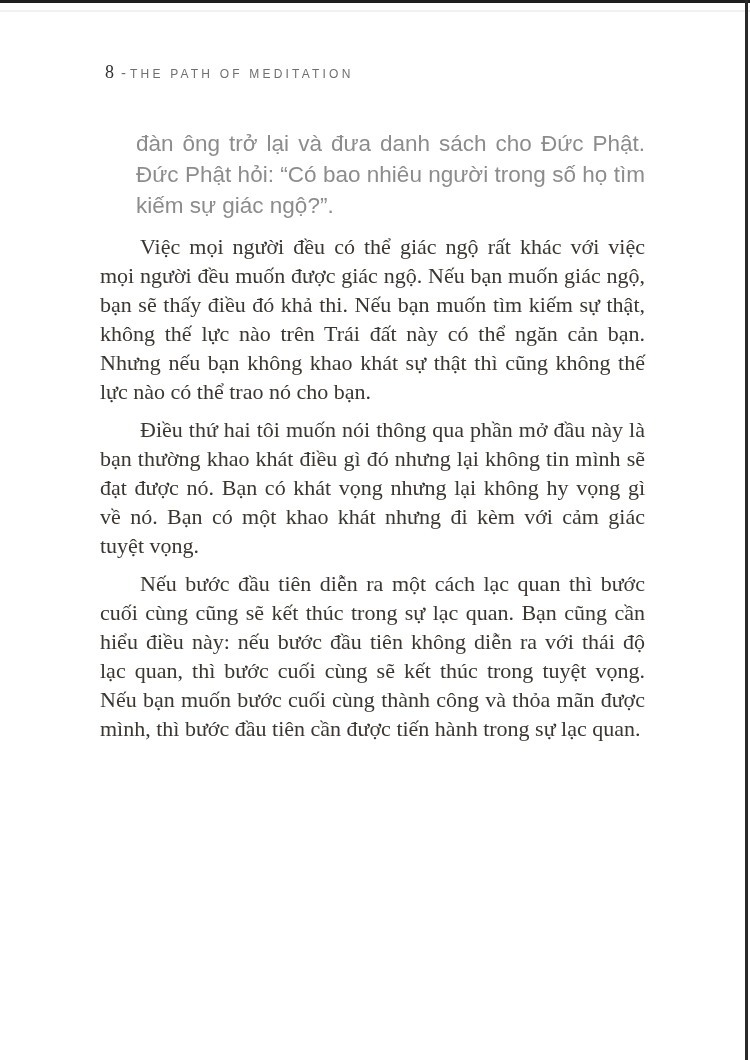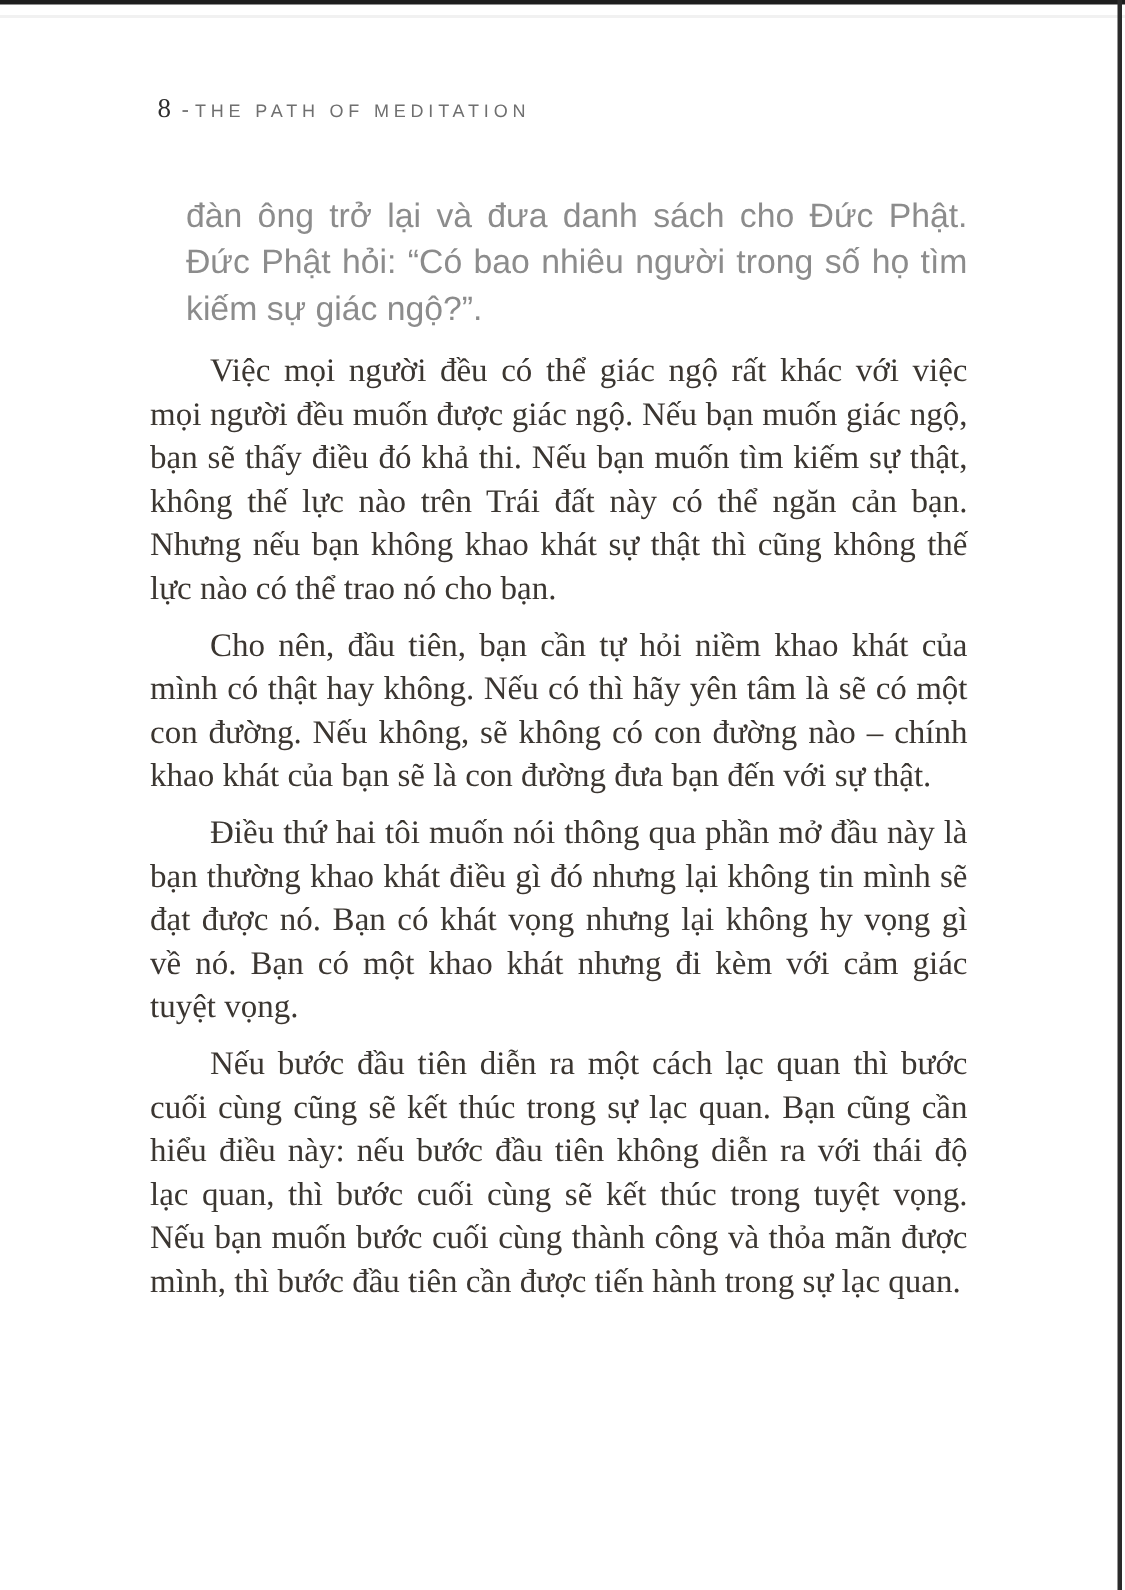--- a/index.html
+++ b/index.html
@@ -60,21 +60,21 @@
     letter-spacing: 3.2px;
   }
   
   .text-column {
     position: absolute;
     top: 0;
     left: 100px;
     width: 545px;
   }
   .quote-block {
-    margin: 128px 0 0 24px;
+    margin: 128px 0 0 36px;
     font-family: "Liberation Sans", "DejaVu Sans", sans-serif;
     font-size: 22.5px;
     line-height: 31px;
     color: #8c8c8c;
     text-align: justify;
   }
   .quote-block p {
     margin: 0 0 10px 0;
   }
   .body-block {
@@ -103,20 +103,19 @@
   </div>
 
   <div class="text-column">
 
     <div class="quote-block">
       <p>đàn ông trở lại và đưa danh sách cho Đức Phật. Đức Phật hỏi: “Có bao nhiêu người trong số họ tìm kiếm sự giác ngộ?”.</p>
     </div>
 
     <div class="body-block">
       <p>Việc mọi người đều có thể giác ngộ rất khác với việc mọi người đều muốn được giác ngộ. Nếu bạn muốn giác ngộ, bạn sẽ thấy điều đó khả thi. Nếu bạn muốn tìm kiếm sự thật, không thế lực nào trên Trái đất này có thể ngăn cản bạn. Nhưng nếu bạn không khao khát sự thật thì cũng không thế lực nào có thể trao nó cho bạn.</p>
-      <p>Cho nên, đầu tiên, bạn cần tự hỏi niềm khao khát của mình có thật hay không. Nếu có thì hãy yên tâm là sẽ có một con đường. Nếu không, sẽ không có con đường nào – chính khao khát của bạn sẽ là con đường đưa bạn đến với sự thật.</p>
       <p>Điều thứ hai tôi muốn nói thông qua phần mở đầu này là bạn thường khao khát điều gì đó nhưng lại không tin mình sẽ đạt được nó. Bạn có khát vọng nhưng lại không hy vọng gì về nó. Bạn có một khao khát nhưng đi kèm với cảm giác tuyệt vọng.</p>
       <p>Nếu bước đầu tiên diễn ra một cách lạc quan thì bước cuối cùng cũng sẽ kết thúc trong sự lạc quan. Bạn cũng cần hiểu điều này: nếu bước đầu tiên không diễn ra với thái độ lạc quan, thì bước cuối cùng sẽ kết thúc trong tuyệt vọng. Nếu bạn muốn bước cuối cùng thành công và thỏa mãn được mình, thì bước đầu tiên cần được tiến hành trong sự lạc quan.</p>
     </div>
 
   </div>
 
 </div>
 
 </body></html>

